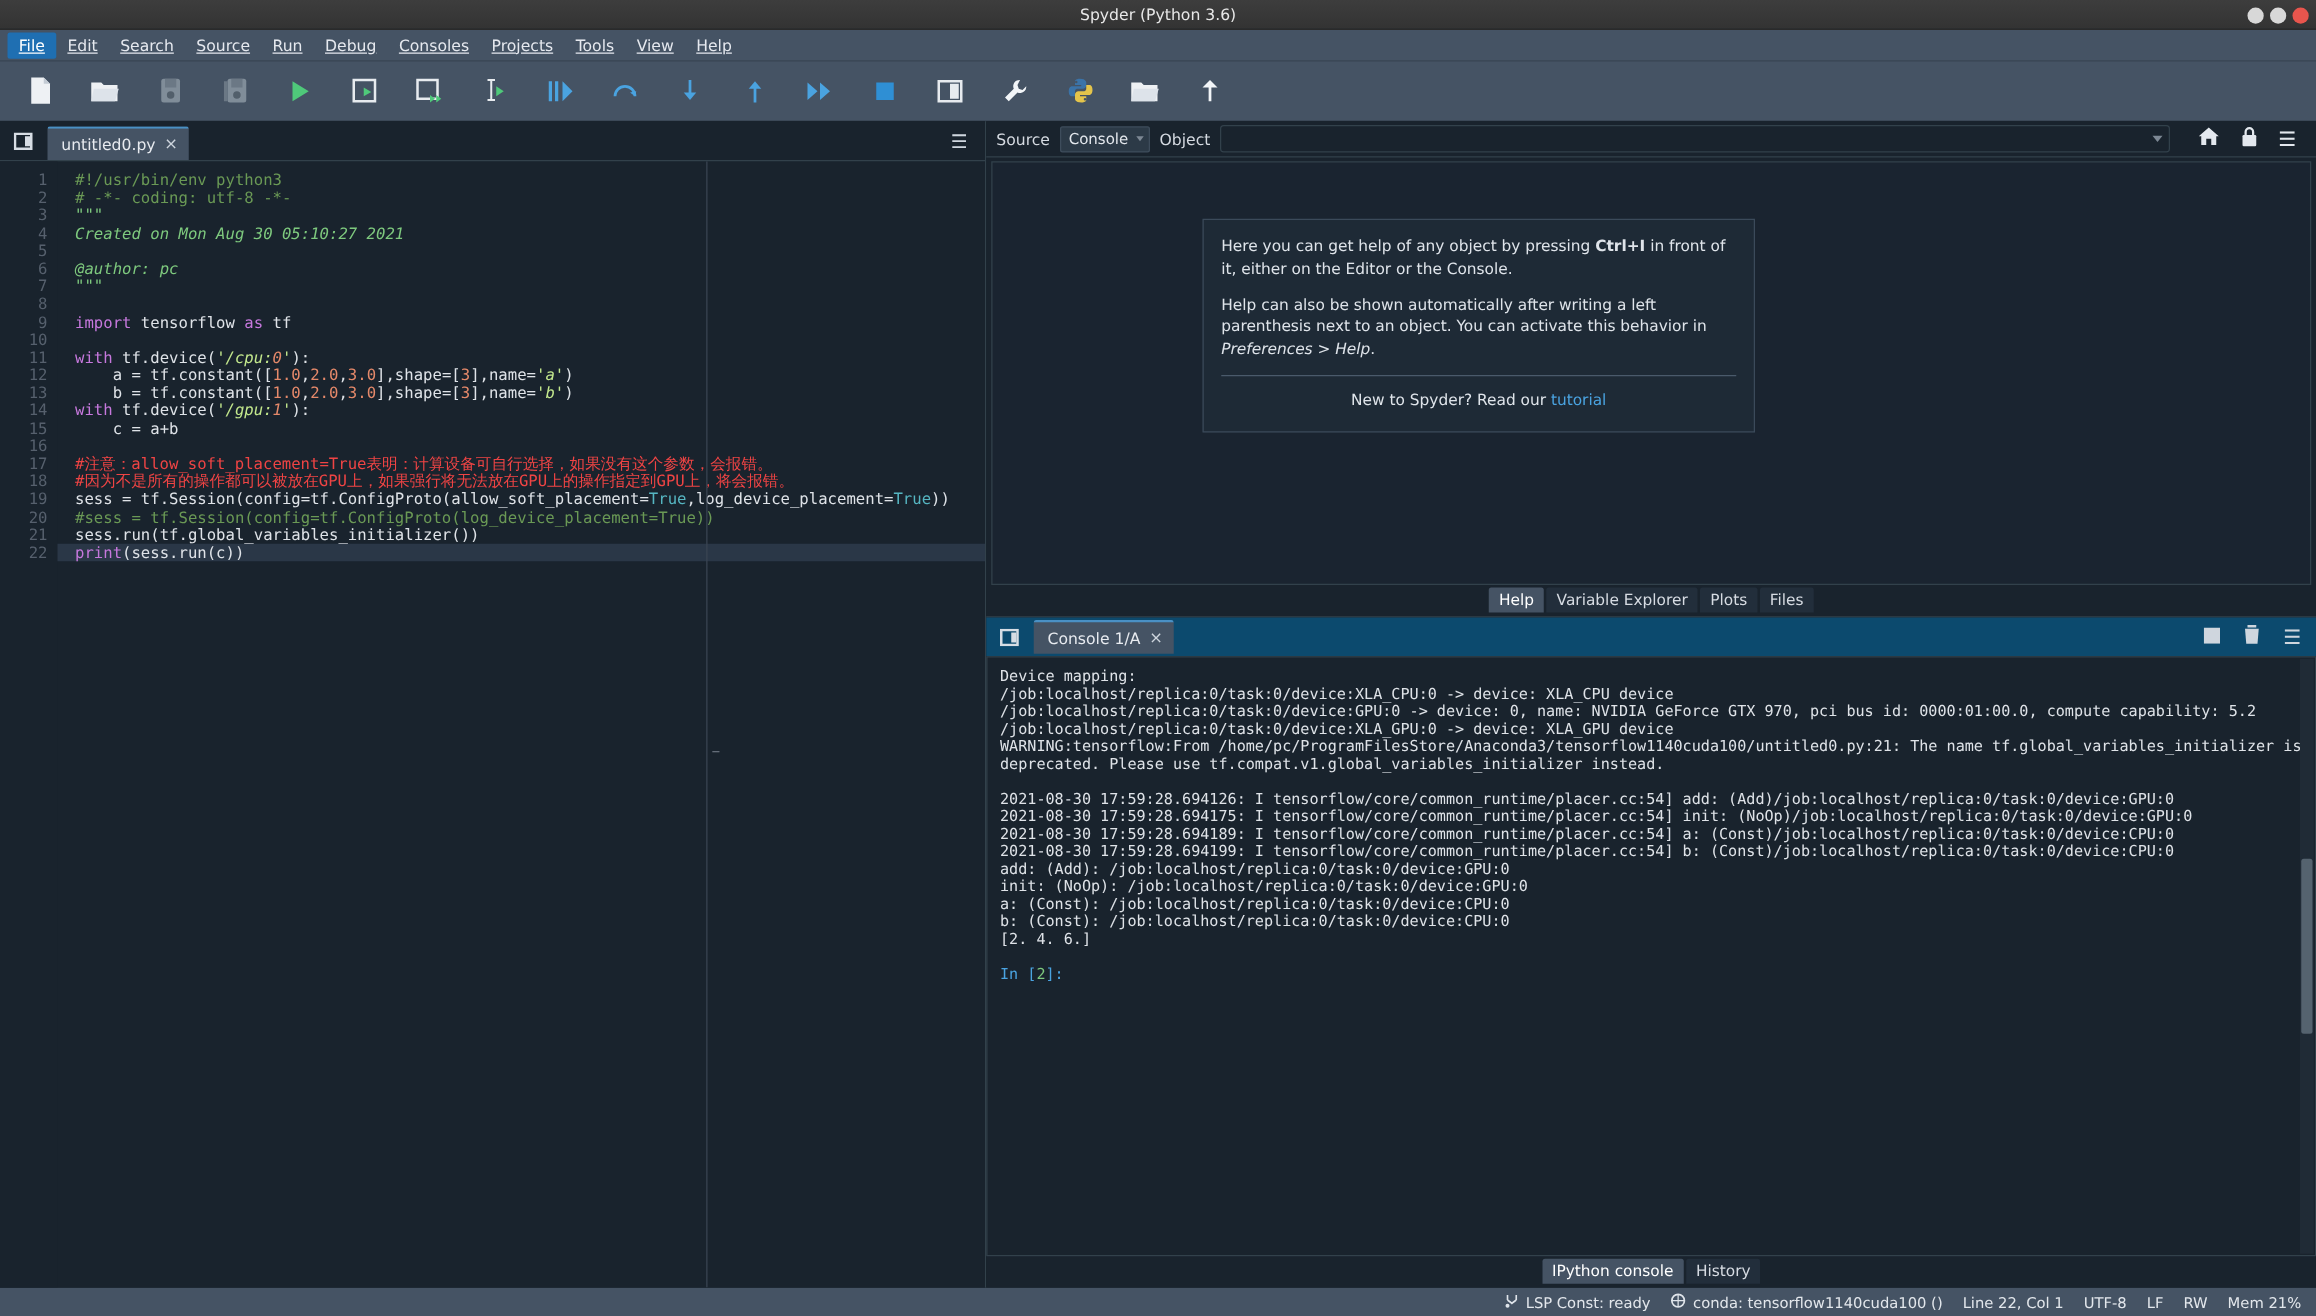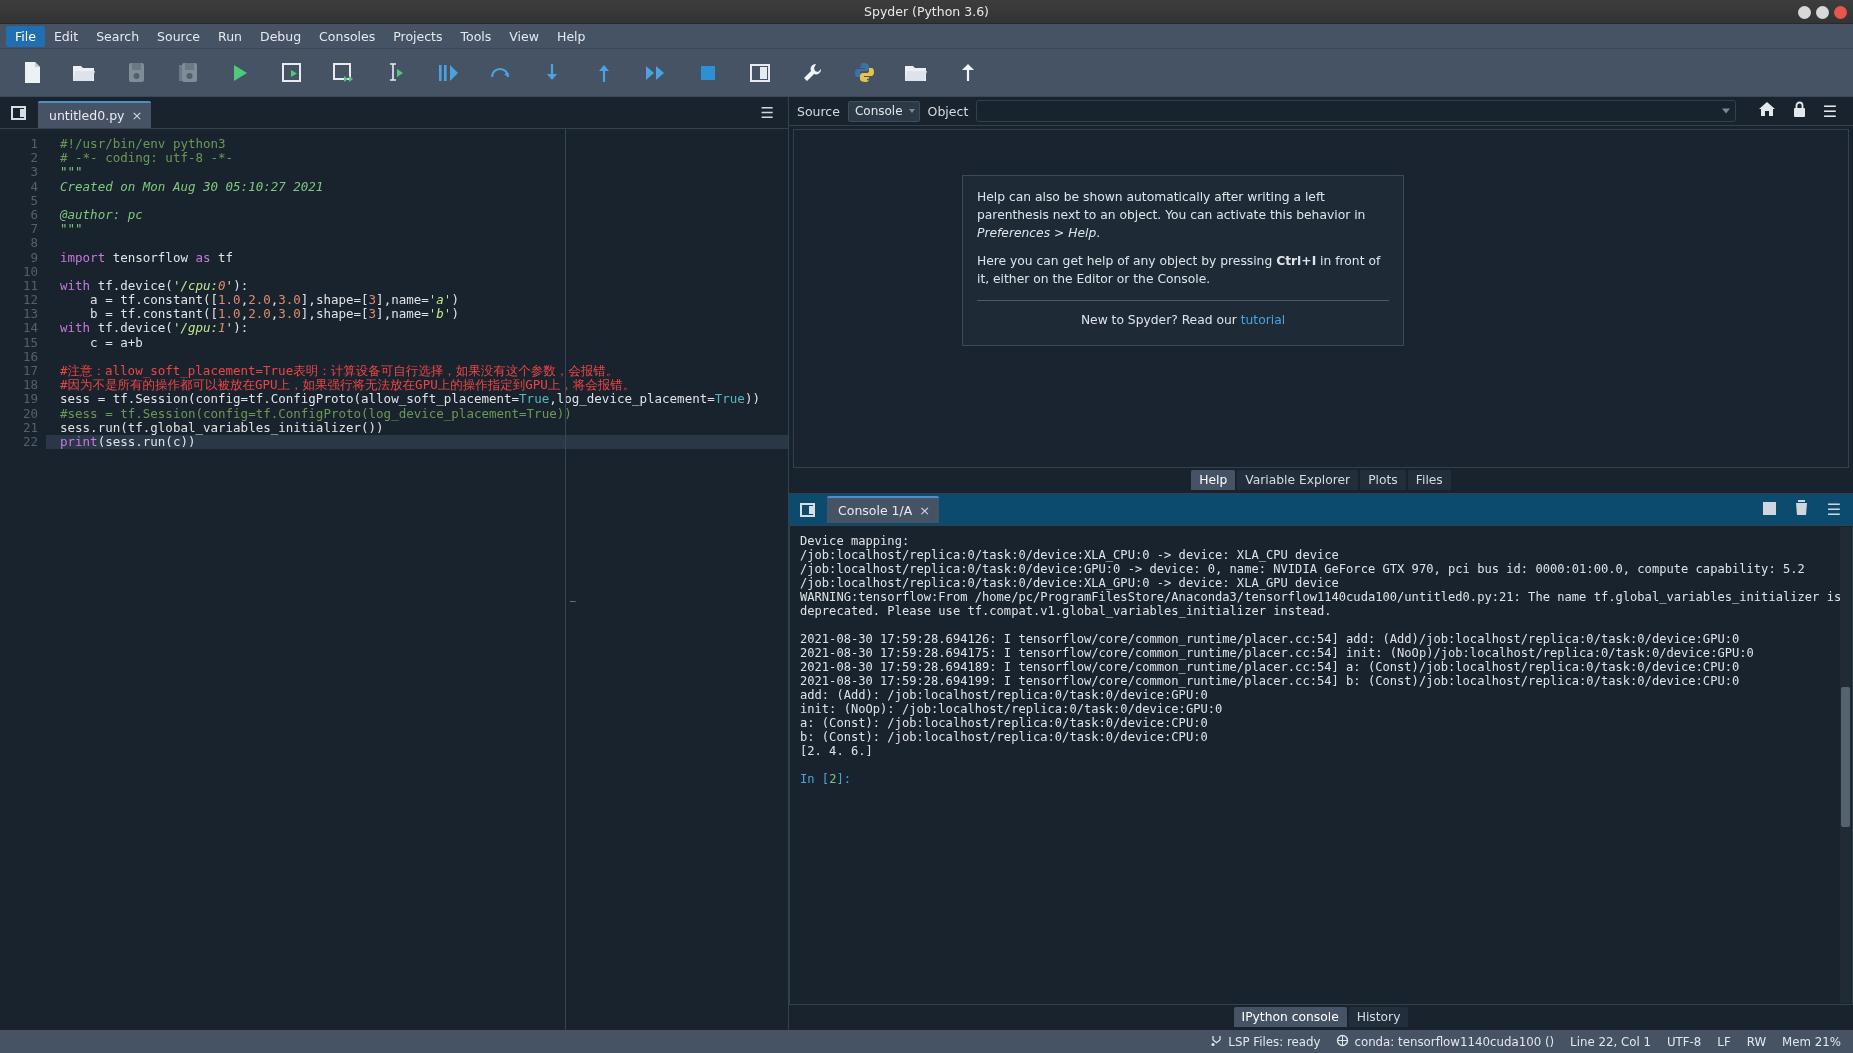--- a/index.html
+++ b/index.html
@@ -28,21 +28,21 @@
   .wb.max { background: #d8d8d8; }
   .wb.close { background: #e8554d; }
 
   
   .menubar {
     height: 25px; background: #455364;
     display: flex; align-items: center;
     padding-left: 6px; font-size: 12.5px; color: #e6e9ef;
     border-bottom: 1px solid #3b4857;
   }
-  .menu-item { padding: 3px 9px; border-radius: 2px; cursor: default; }
+  .menu-item { padding: 3px 9px; border-radius: 2px; cursor: default; text-decoration: underline; }
   .menu-item.active { background: #1f6fb2; color: #fff; }
 
   
   .toolbar {
     height: 48px; background: #455364;
     display: flex; align-items: center;
     padding: 0 6px; gap: 0px;
     border-bottom: 1px solid #3b4857;
   }
   .tb-btn {
@@ -435,24 +435,24 @@
                 <rect x="2" y="7" width="11" height="9" rx="1" fill="#e3e8ee"></rect>
                 <path d="M4.5 7V4.5a3 3 0 016 0V7" fill="none" stroke="#e3e8ee" stroke-width="1.8"></path>
               </svg></span>
           <span style="color:#e3e8ee;font-size:16px;">☰</span>
         </div>
       </div>
       <div class="help-body">
         <div class="usage-card">
           <div class="usage-body">
             <p>
-              <span>Help can also be shown automatically after writing a left parenthesis next to an object. You can activate this behavior in </span><i>Preferences &gt; Help</i><span>.</span>
+              <span>Here you can get help of any object by pressing </span><b>Ctrl+I</b><span> in front of it, either on the Editor or the Console.</span>
             </p>
             <p>
-              <span>Here you can get help of any object by pressing </span><b>Ctrl+I</b><span> in front of it, either on the Editor or the Console.</span>
+              <span>Help can also be shown automatically after writing a left parenthesis next to an object. You can activate this behavior in </span><i>Preferences &gt; Help</i><span>.</span>
             </p>
             <hr class="usage-hr">
             <div class="usage-foot">
               <span>New to Spyder? Read our </span><a href="#">tutorial</a>
             </div>
           </div>
         </div>
       </div>
       <div class="pane-tabs" id="help-tabs">
           <div class="ptab sel">Help</div>
@@ -513,21 +513,21 @@
     </div>
   </div>
 </div>
 
 <div class="statusbar">
   <div class="st-item">
     <span><svg width="13" height="13" viewBox="0 0 13 13">
           <path d="M3 2v4M3 6l4 3M10 2v4M10 6L6 9" stroke="#dfe4ea" stroke-width="1.3" fill="none"></path>
           <circle cx="3" cy="10.5" r="1.6" fill="#dfe4ea"></circle>
         </svg></span>
-    <span>LSP Files: ready</span>
+    <span>LSP Const: ready</span>
   </div>
   <div class="st-item">
     <span><svg width="13" height="13" viewBox="0 0 13 13">
           <circle cx="6.5" cy="6.5" r="5" fill="none" stroke="#dfe4ea" stroke-width="1.4"></circle>
           <path d="M6.5 1.5v10M1.5 6.5h10" stroke="#dfe4ea" stroke-width="1"></path>
         </svg></span>
     <span>conda: tensorflow1140cuda100 ()</span>
   </div>
   <span>Line 22, Col 1</span>
   <span>UTF-8</span>

